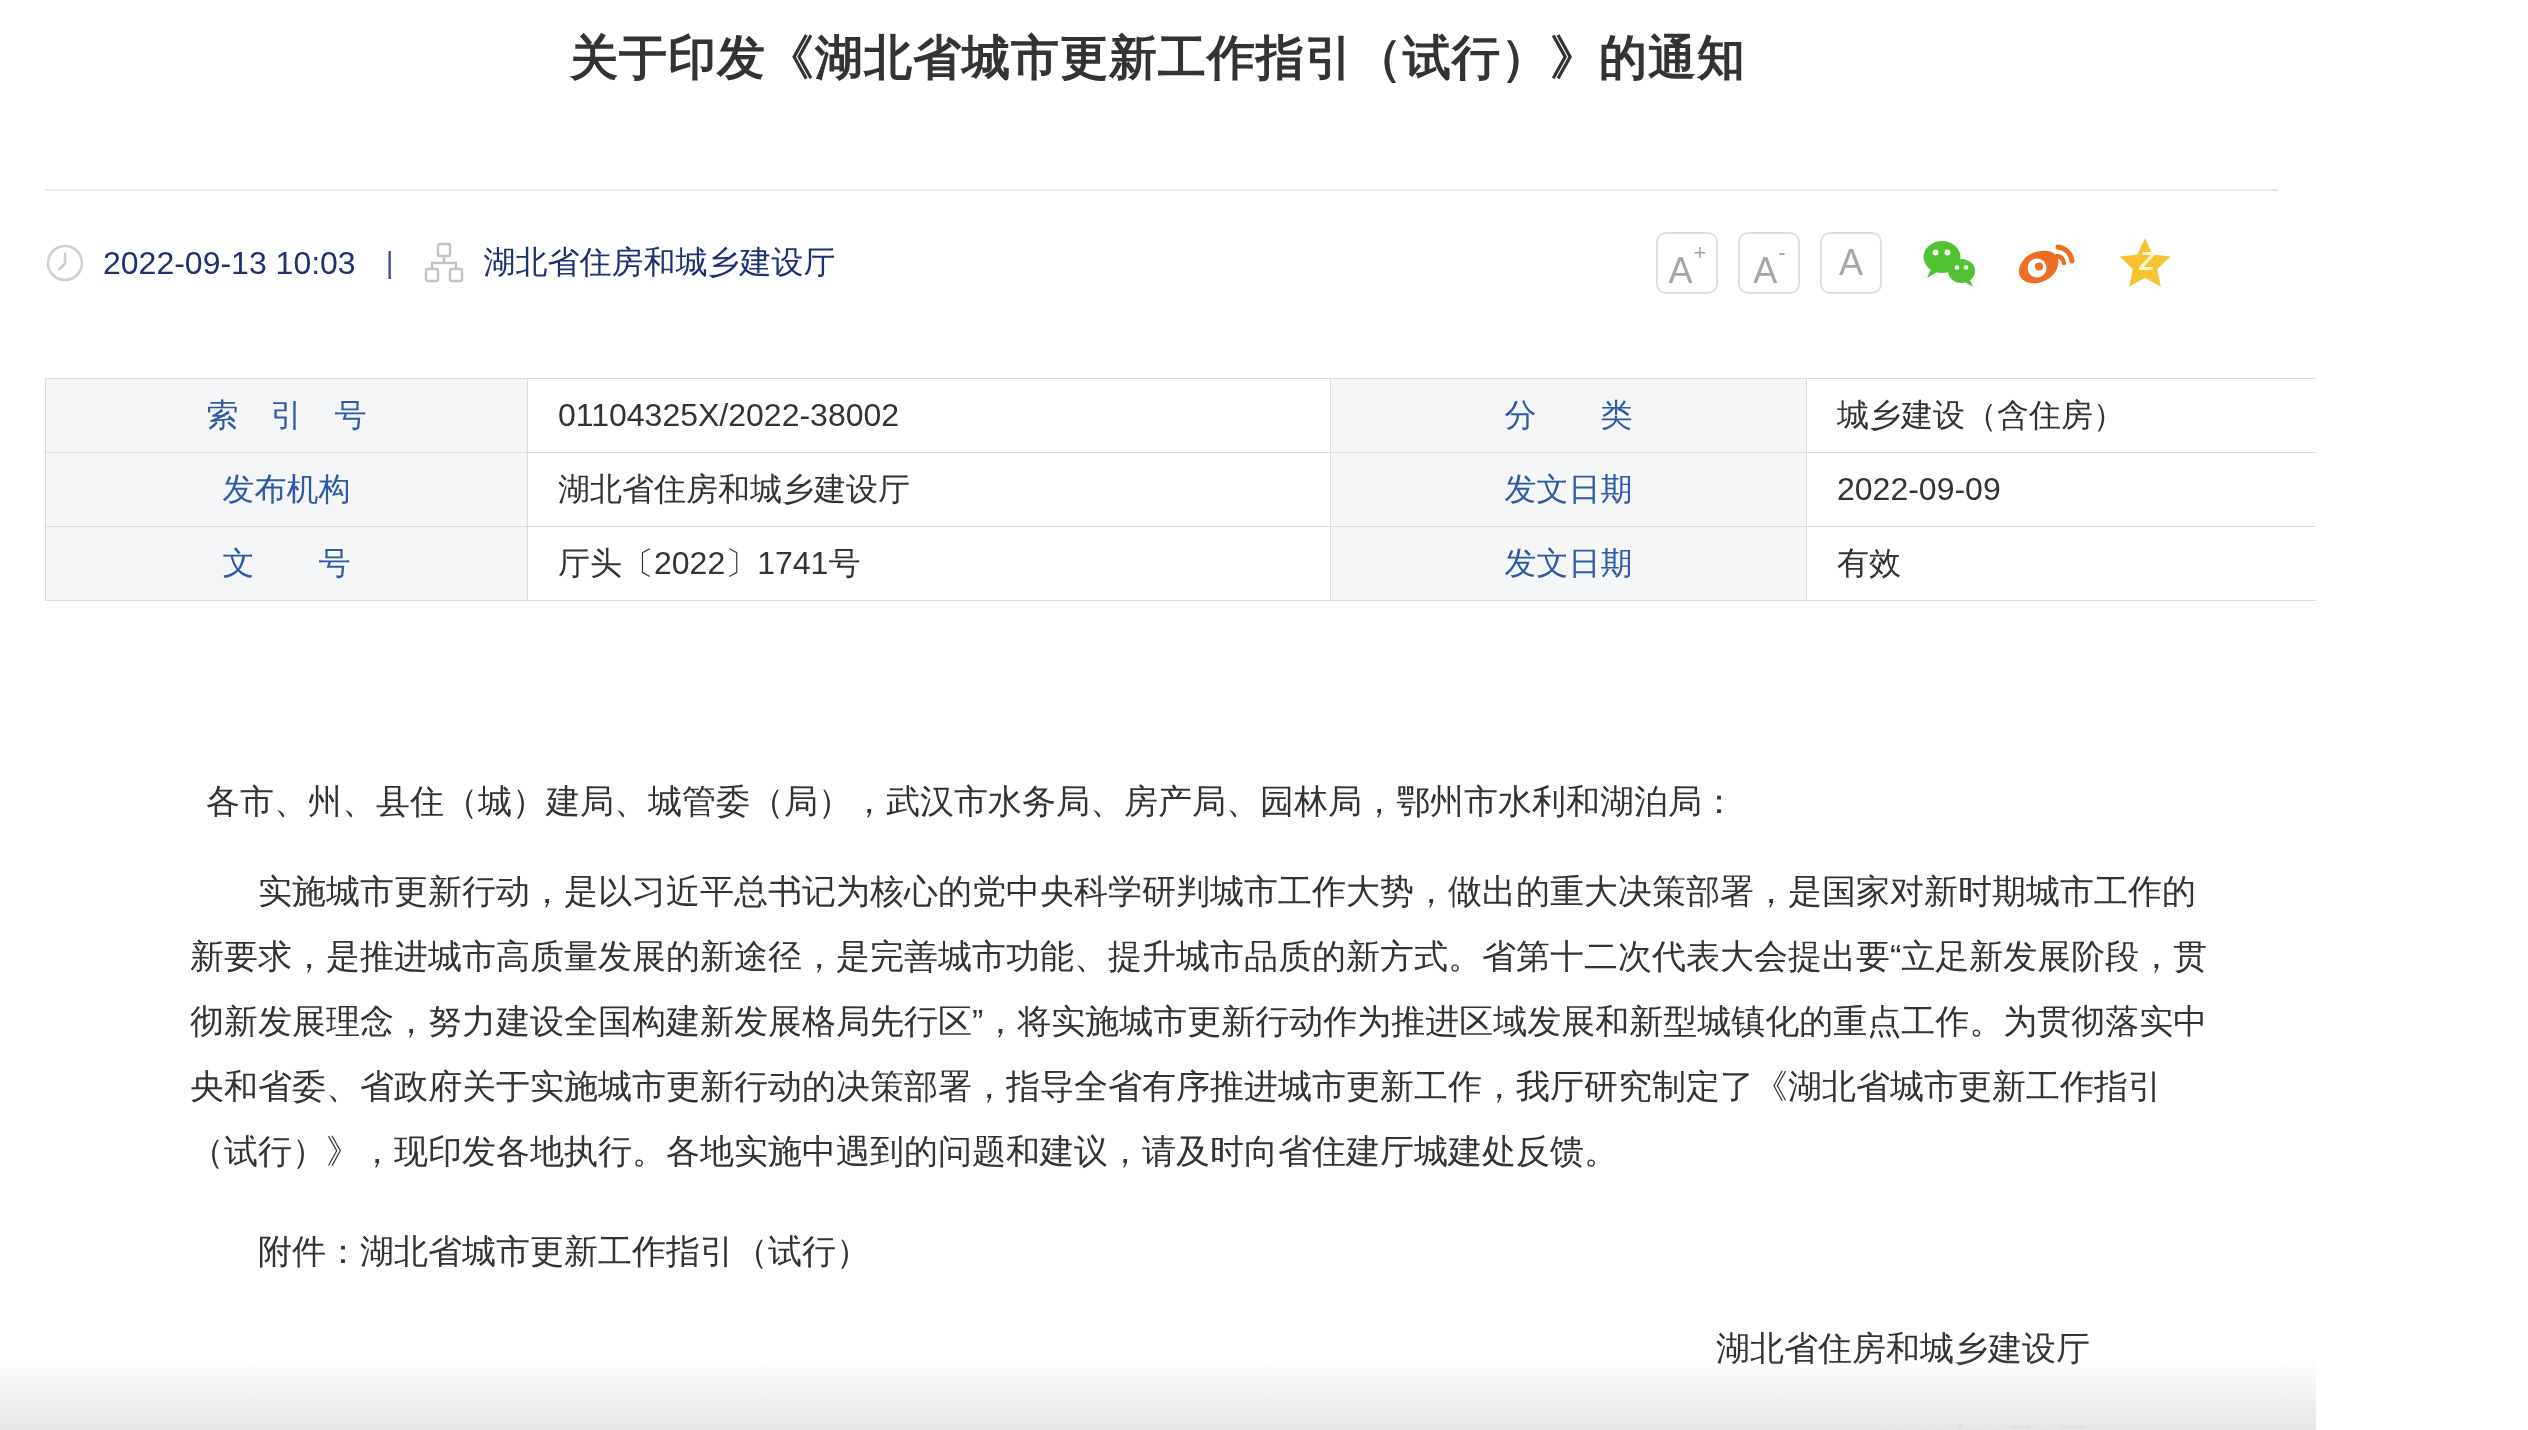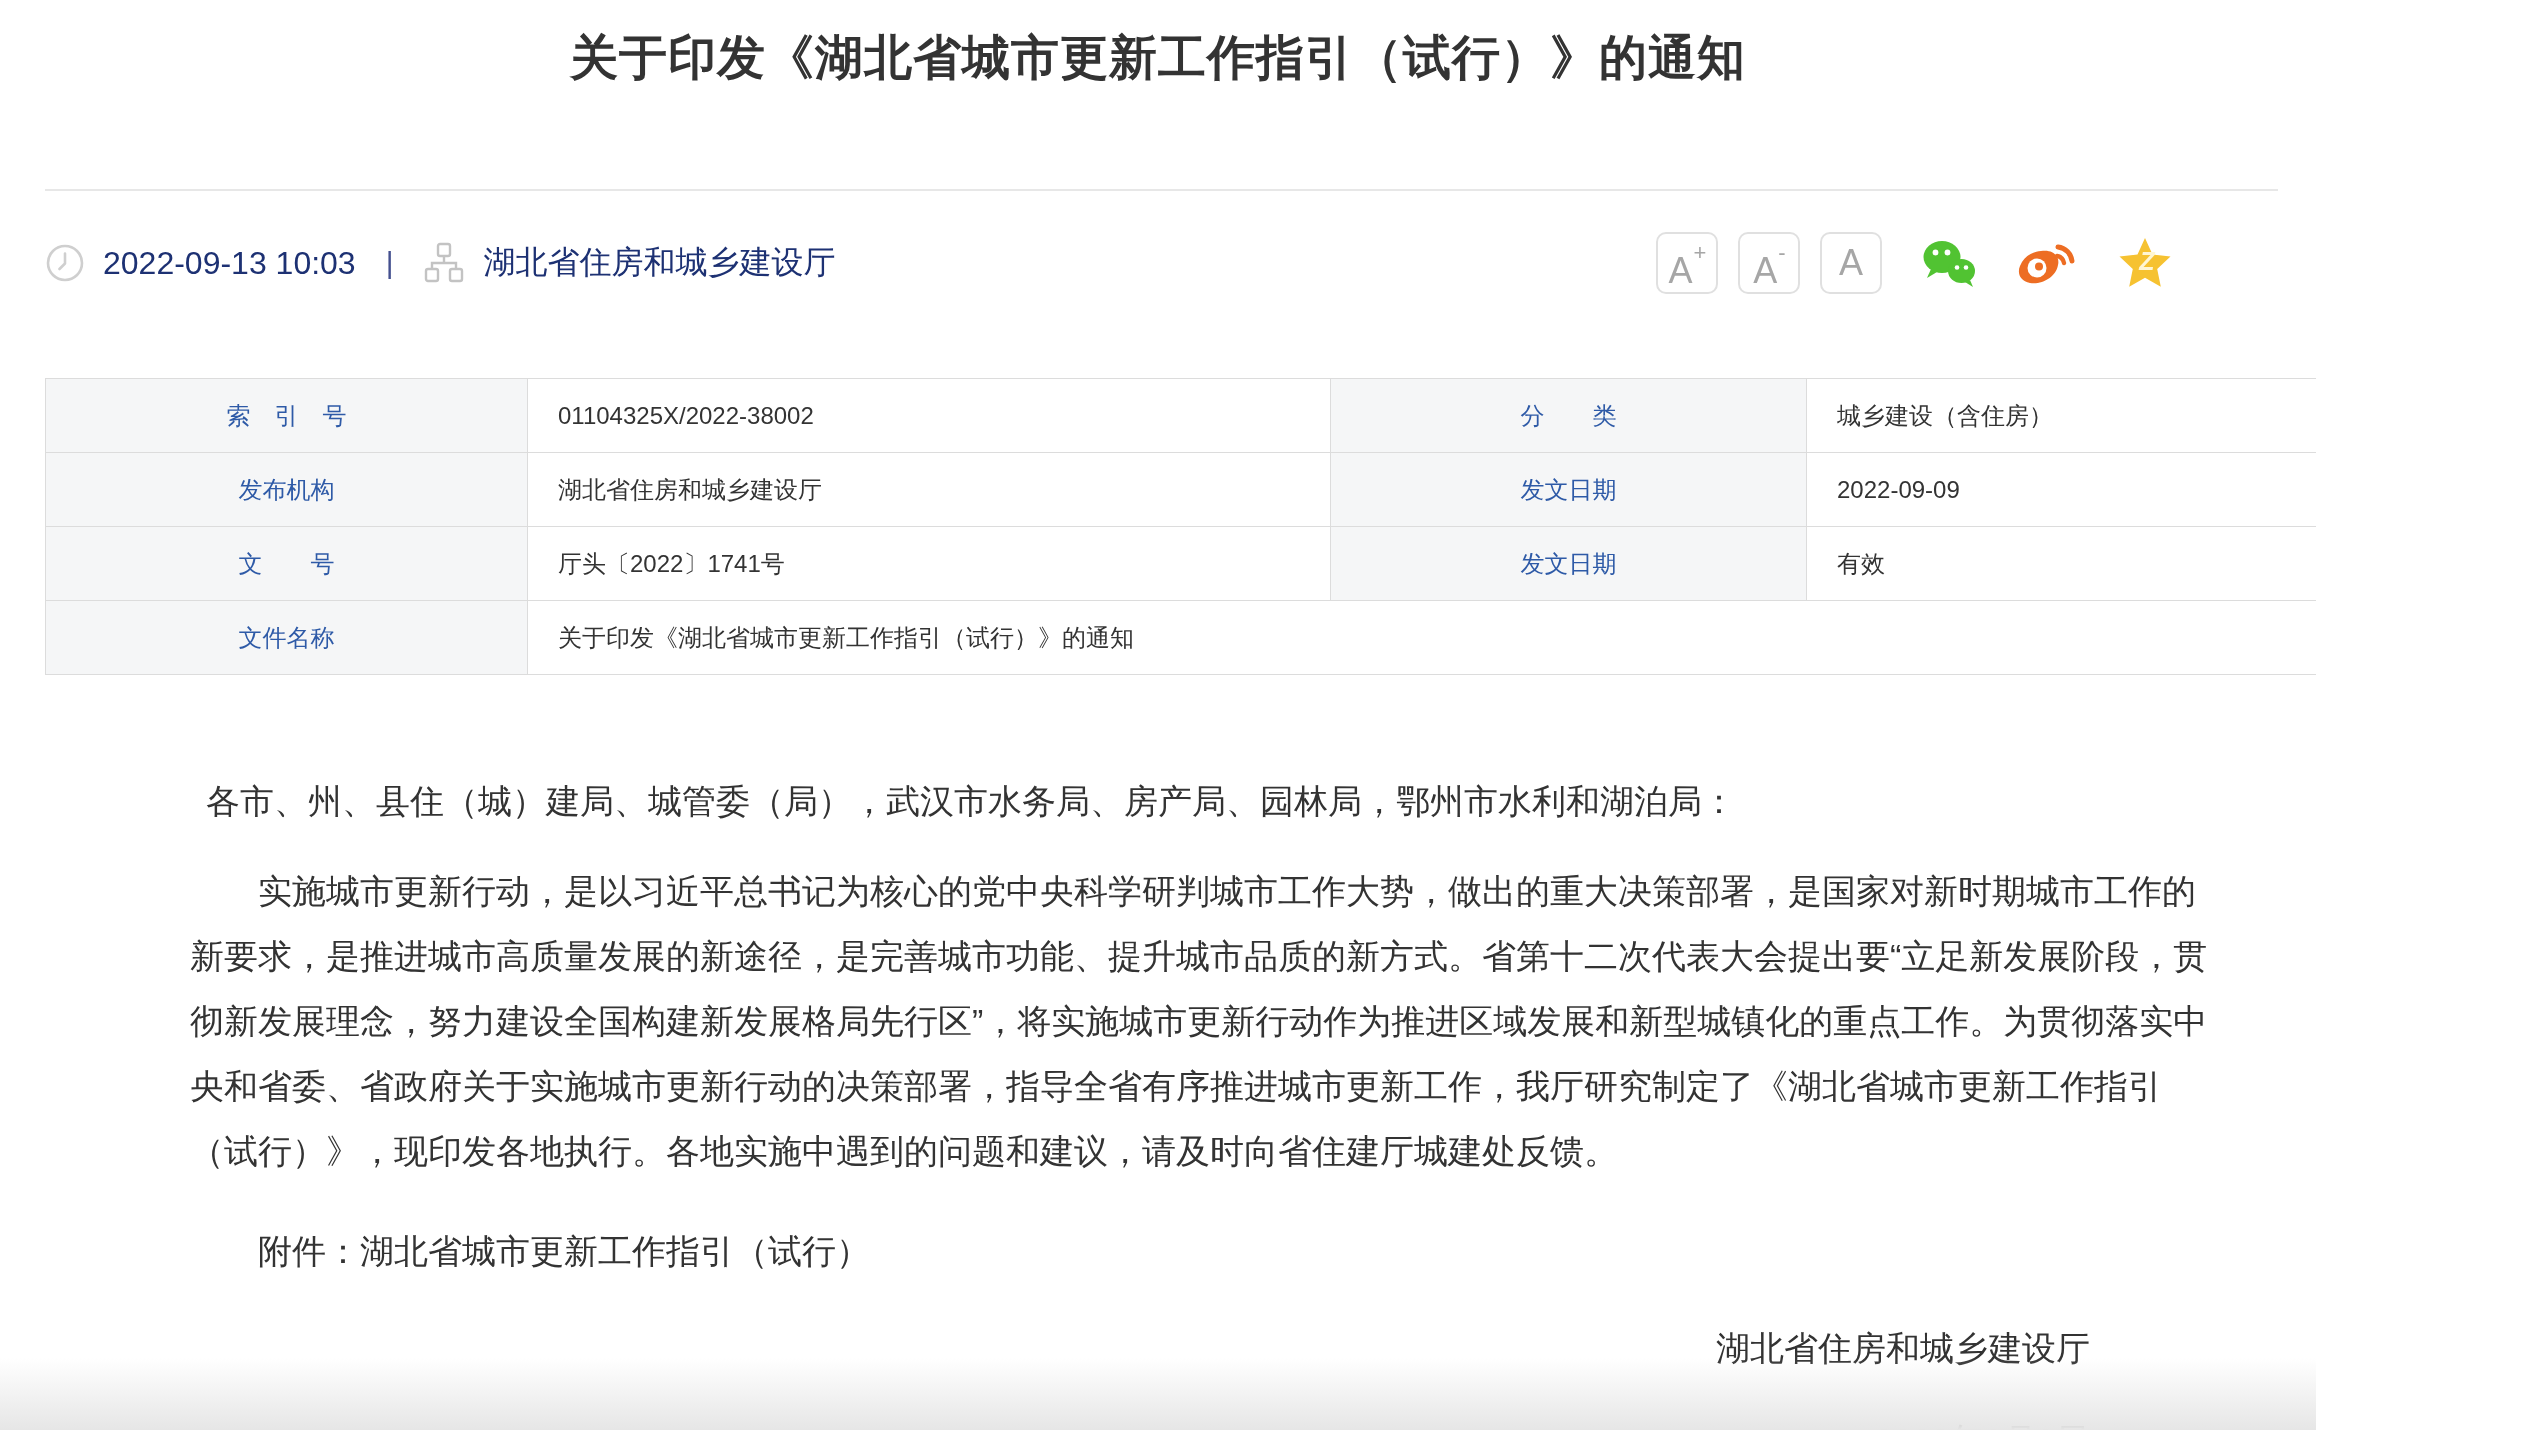--- a/index.html
+++ b/index.html
@@ -32,21 +32,21 @@
     border:2px solid #e0e0e0; border-radius:10px; background:#fff;
     color:#a6a6a6; font-size:36px; line-height:58px; text-align:center;
     cursor:pointer; position:relative; font-family:"Liberation Sans",sans-serif;
   }
   .font-btn sup { font-size:22px; position:relative; top:-10px; left:1px; }
   .share-icon { margin-left:38px; display:inline-flex; cursor:pointer; }
   .share-icon:first-of-type { margin-left:52px; }
   
   .doc-table {
     position:absolute; top:378px; left:45px; width:2445px;
-    border-collapse:collapse; table-layout:fixed; font-size:24px;
+    border-collapse:collapse; table-layout:fixed; font-size:32px;
   }
   .doc-table td {
     border:1px solid #dcdcdc; height:74px; vertical-align:middle;
     background:#fff; color:#333;
   }
   .doc-table td.lbl {
     background:#f5f6f7; color:#2e5aa7; text-align:center;
   }
   .doc-table td.val { padding-left:30px; text-align:left; }
   
@@ -152,24 +152,20 @@
         <td class="val">湖北省住房和城乡建设厅</td>
         <td class="lbl">发文日期</td>
         <td class="val">2022-09-09</td>
       </tr>
       <tr>
         <td class="lbl">文　　号</td>
         <td class="val">厅头〔2022〕1741号</td>
         <td class="lbl">发文日期</td>
         <td class="val">有效</td>
       </tr>
-      <tr>
-        <td class="lbl">文件名称</td>
-        <td class="val" colspan="3">关于印发《湖北省城市更新工作指引（试行）》的通知</td>
-      </tr>
     </tbody>
   </table>
 
   <div class="content">
     <p class="salutation">各市、州、县住（城）建局、城管委（局），武汉市水务局、房产局、园林局，鄂州市水利和湖泊局：</p>
     <p class="main">实施城市更新行动，是以习近平总书记为核心的党中央科学研判城市工作大势，做出的重大决策部署，是国家对新时期城市工作的新要求，是推进城市高质量发展的新途径，是完善城市功能、提升城市品质的新方式。省第十二次代表大会提出要“立足新发展阶段，贯彻新发展理念，努力建设全国构建新发展格局先行区”，将实施城市更新行动作为推进区域发展和新型城镇化的重点工作。为贯彻落实中央和省委、省政府关于实施城市更新行动的决策部署，指导全省有序推进城市更新工作，我厅研究制定了《湖北省城市更新工作指引（试行）》，现印发各地执行。各地实施中遇到的问题和建议，请及时向省住建厅城建处反馈。</p>
     <p class="attachment">附件：湖北省城市更新工作指引（试行）</p>
     <p class="sig sig-org">湖北省住房和城乡建设厅</p>
     <p class="sig sig-date">2022年9月9日</p>
   </div>

